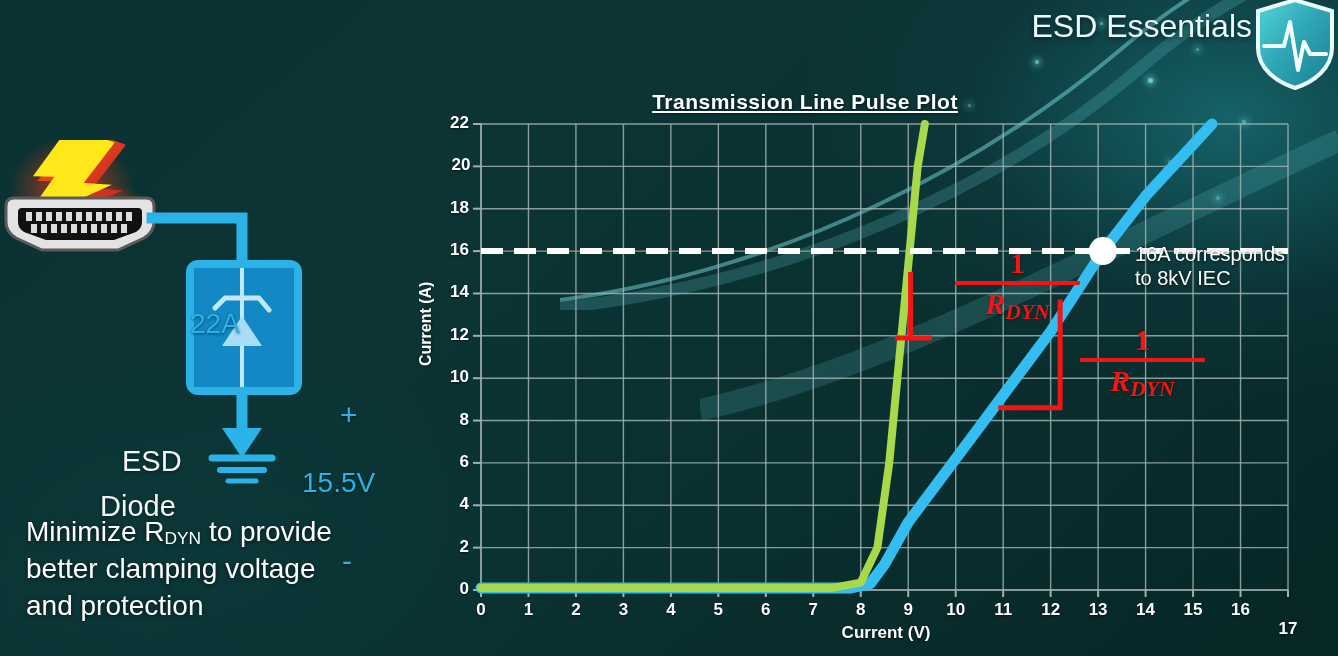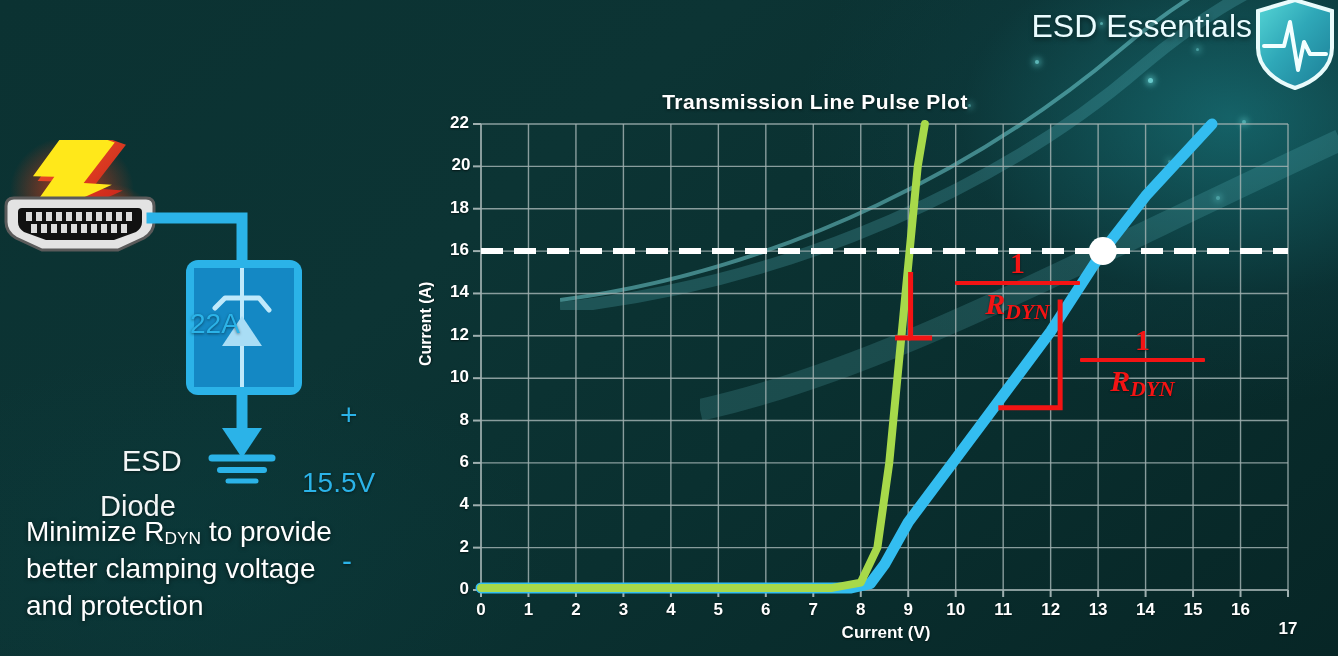--- a/index.html
+++ b/index.html
@@ -74,24 +74,25 @@
     position: absolute; left: 26px; top: 514px;
     width: 410px;
     color: #ffffff; font-size: 28px; line-height: 1.32;
     text-shadow: 0 1px 4px rgba(0,0,0,0.6);
   }
   #caption sub { font-size: 0.62em; vertical-align: -0.18em; }
 
   
   #chart { position: absolute; left: 425px; top: 90px; width: 913px; height: 566px; }
   #chart-title {
-    position: absolute; left: 10px; top: 0; width: 760px;
+    position: absolute; left: 0; top: 0; width: 760px;
     text-align: center; color: #ffffff; font-size: 21px; font-weight: bold;
     text-shadow: 0 1px 3px rgba(0,0,0,0.6);
     letter-spacing: 0.5px;
+    text-decoration: underline;
   }
   #ylabel {
     position: absolute; left: -8px; top: 276px;
     transform: rotate(-90deg); transform-origin: left top;
     color: #ffffff; font-size: 16px; font-weight: bold;
     text-shadow: 0 1px 2px rgba(0,0,0,0.6);
     white-space: nowrap;
   }
   #xlabel {
     position: absolute; left: 56px; top: 533px; width: 810px;
@@ -325,20 +326,24 @@
         <line x1="863" y1="500" x2="863" y2="507" stroke="#9fb0b0" stroke-width="2"></line>
         <path d="M56.00 497.88 L426.27 497.88 L445.26 493.65 L459.50 474.58 L483.24 432.22 L530.71 368.67 L578.18 305.13 L625.65 241.58 L677.86 161.09 L720.59 106.02 L787.05 34.00" stroke="#33bdf0" stroke-width="11" fill="none" stroke-linecap="round" stroke-linejoin="round"></path>
         <path d="M56.00 497.88 L407.28 497.88 L435.76 492.59 L452.38 457.64 L464.25 372.91 L478.49 224.64 L492.73 76.36 L499.85 34.00" stroke="#a7d94a" stroke-width="8" fill="none" stroke-linecap="round" stroke-linejoin="round"></path>
         <line x1="56" y1="161.09090909090907" x2="863" y2="161.09090909090907" stroke="#ffffff" stroke-width="6" stroke-dasharray="22 11"></line>
         <path d="M 485.6088235294118 184.39090909090908 L 485.6088235294118 247.93636363636364 L 504.5970588235293 247.93636363636364" stroke="#f31414" stroke-width="5" fill="none" stroke-linecap="square"></path>
         <path d="M 469.9435294117647 247.93636363636364 L 485.6088235294118 247.93636363636364" stroke="#f31414" stroke-width="5" fill="none"></path>
         <path d="M 575.8029411764705 317.83636363636367 L 635.1411764705882 317.83636363636367 L 635.1411764705882 211.92727272727274" stroke="#f31414" stroke-width="5" fill="none" stroke-linecap="square"></path>
         <circle cx="677.8647058823528" cy="161.09090909090907" r="14" fill="#ffffff"></circle>
       </svg>
 
+    <div class="annot" id="annot-16a">
+      <span>16A corresponds</span><br>
+      <span>to 8kV IEC</span>
+    </div>
 
     <div class="frac" id="frac1">
       <div class="num">1</div>
       <div class="bar"></div>
       <div class="den"><span>R</span><sub>DYN</sub></div>
     </div>
 
     <div class="frac" id="frac2">
       <div class="num">1</div>
       <div class="bar"></div>

